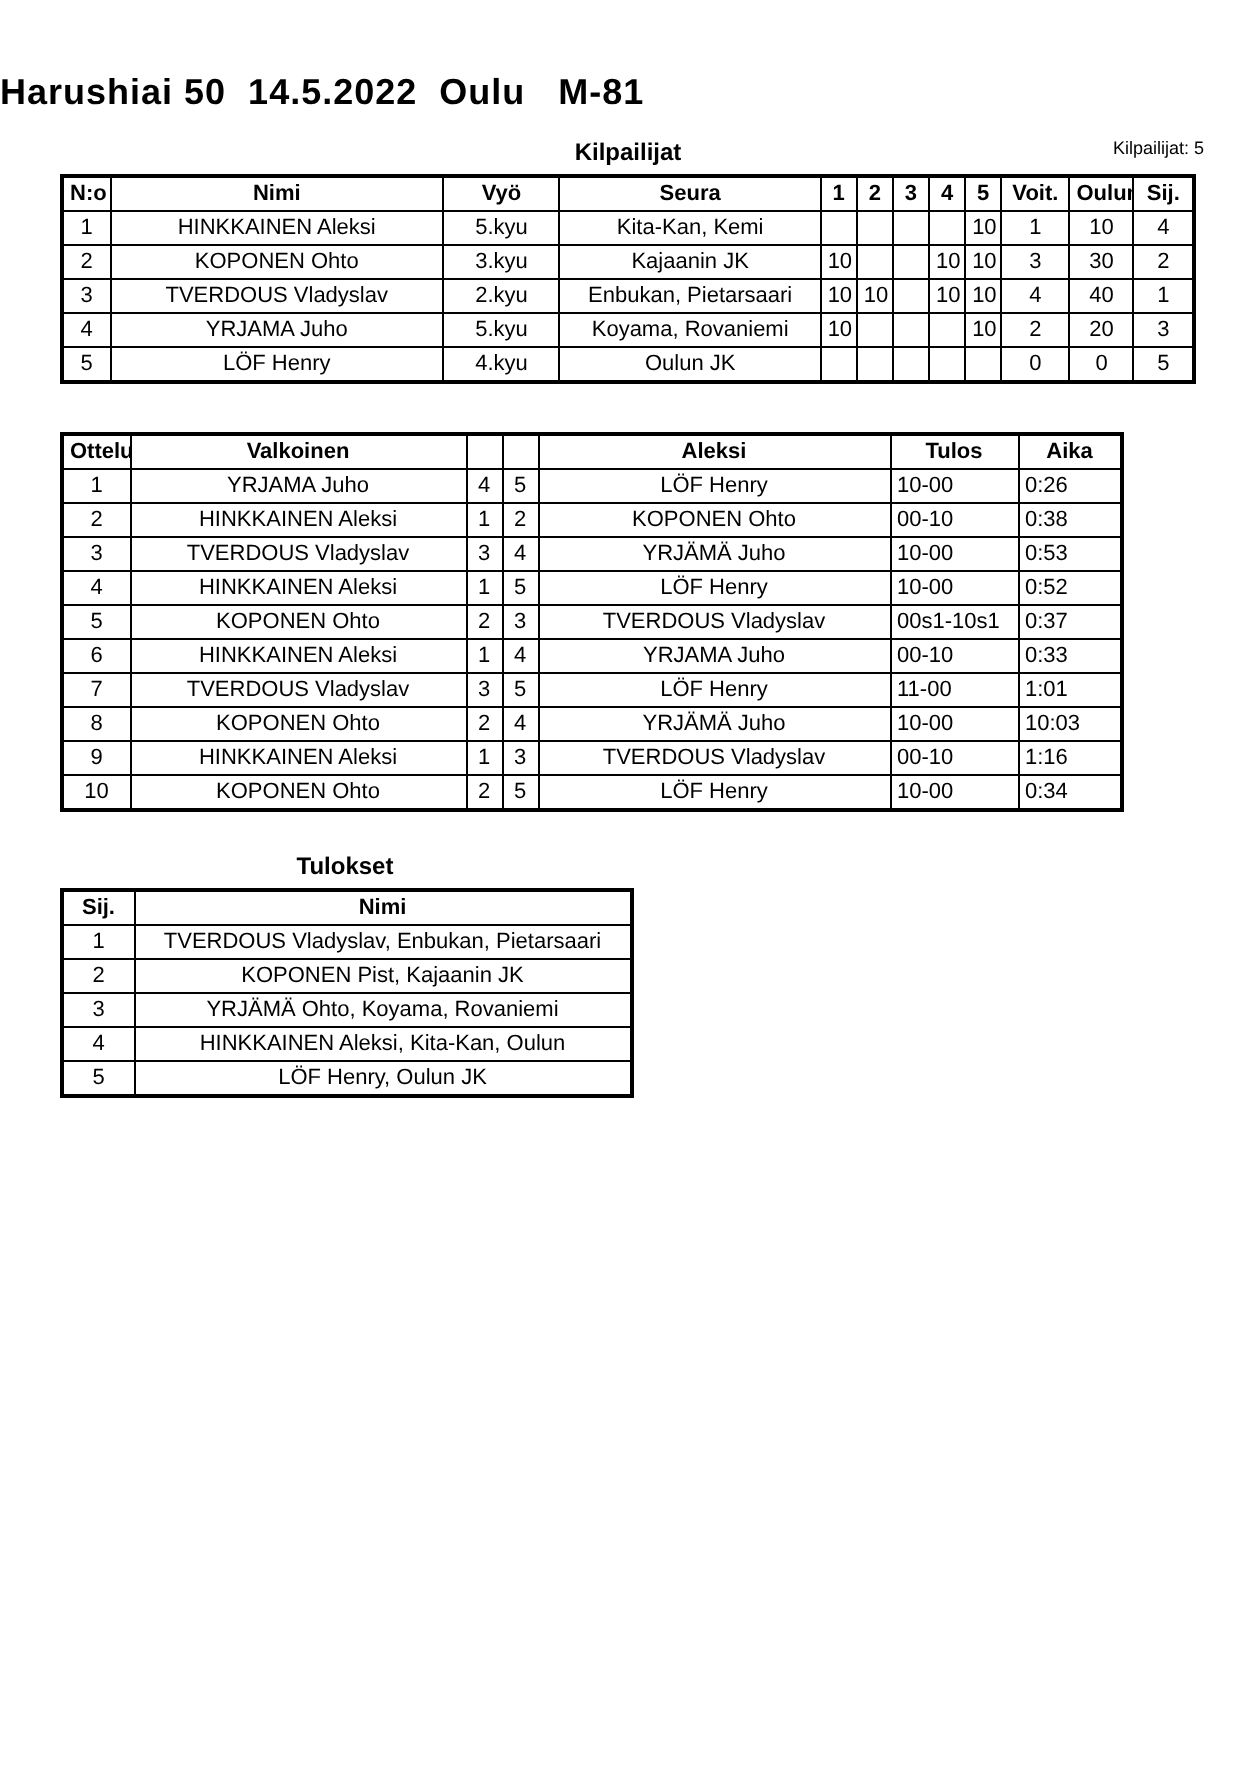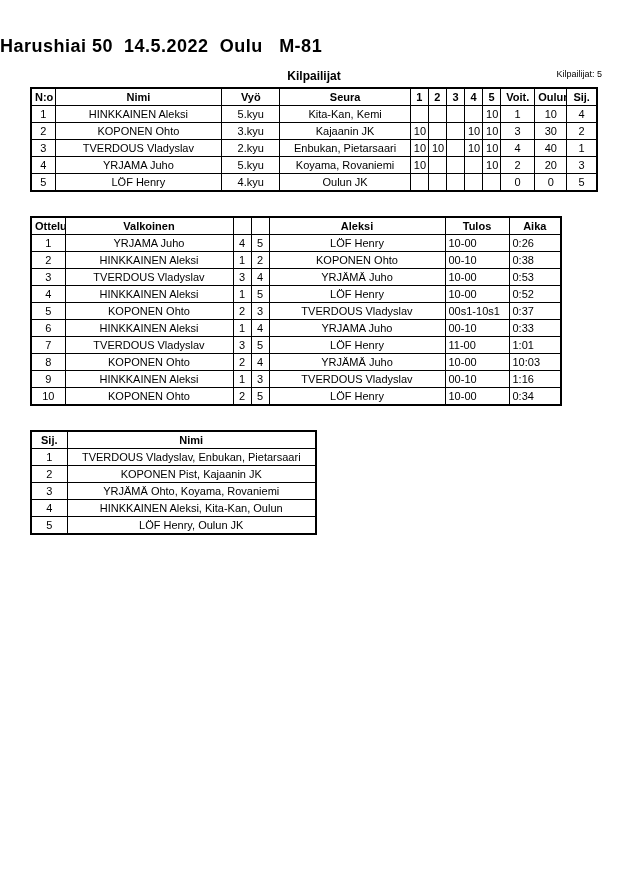--- a/index.html
+++ b/index.html
@@ -302,20 +302,21 @@
             <td class="r">10-00</td>
             <td class="r">0:34</td>
           </tr>
         </tbody>
       </table>
   </div>
 
   <div class="gap-b"></div>
 
   <div class="section" style="width:285px">
+    <div class="section-heading">Tulokset</div>
     <div class="gap-c"></div>
     <table class="data-table" style="width:285px" data-table="sections.tulokset">
         <colgroup>
           <col style="width: 36px;">
           <col style="width: 249px;">
         </colgroup>
         <thead>
           <tr>
             <th class="c">Sij.</th>
             <th class="c">Nimi</th>

